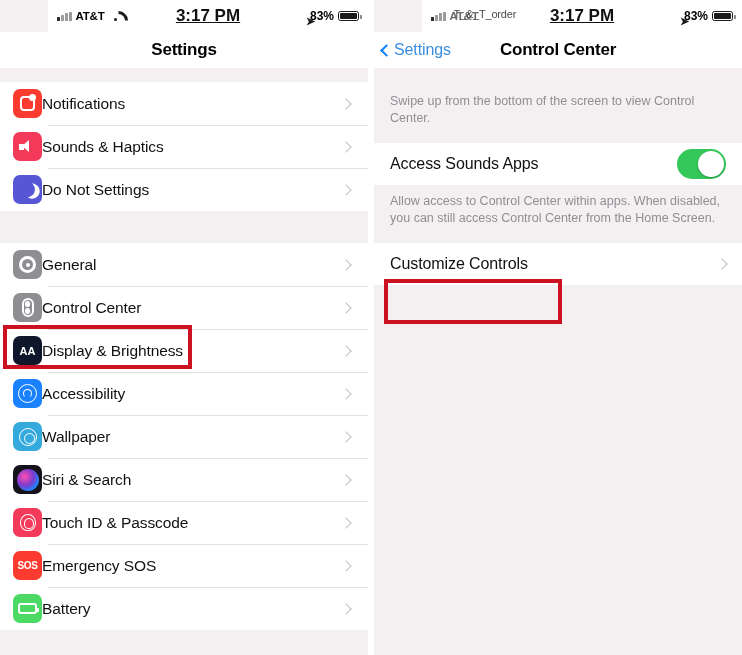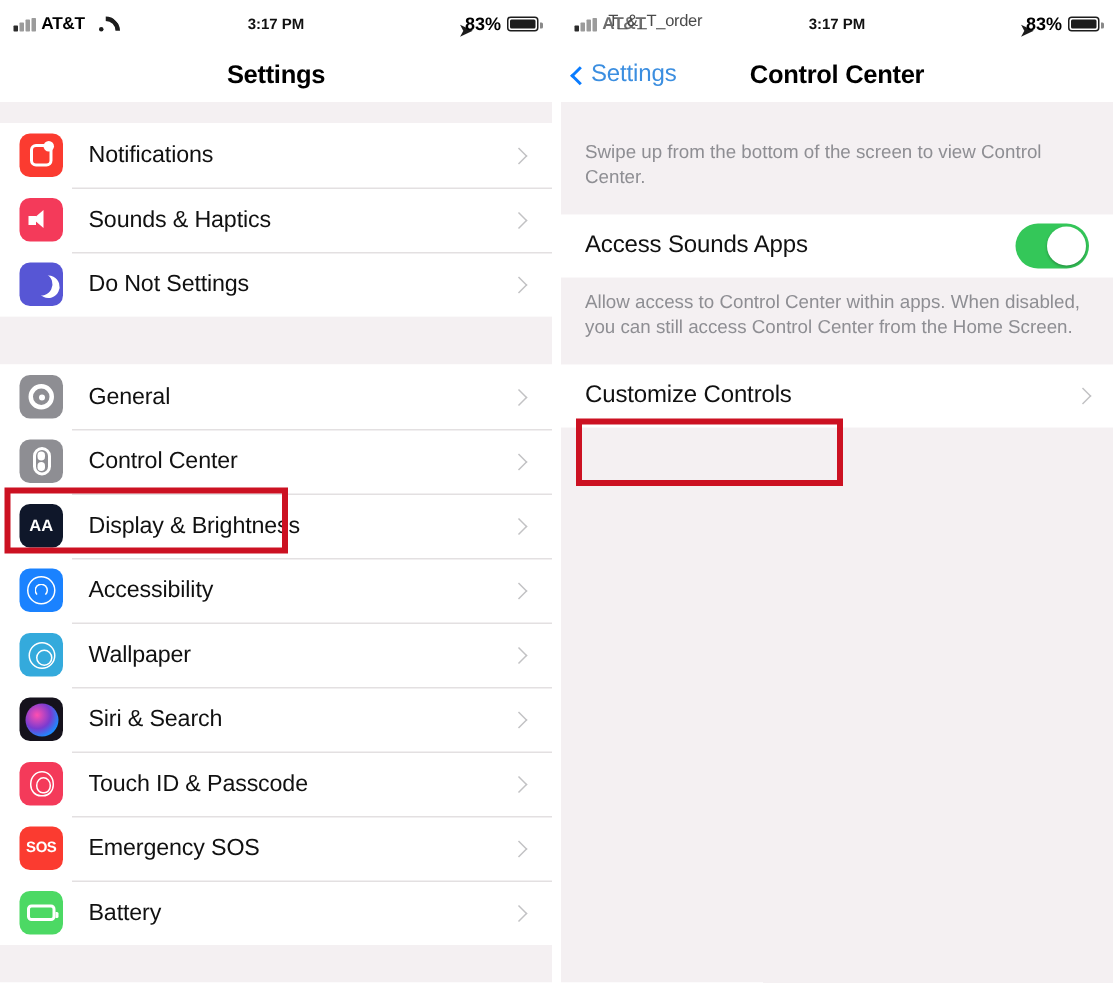--- a/index.html
+++ b/index.html
@@ -15,20 +15,21 @@
   .phone-left  { width: 368px; }
   .gutter { width: 6px; height: 655px; background: #ffffff; }
   .phone-right { width: 368px; }
 
   
   .statusbar {
     height: 22px; background: #ffffff;
     display: flex; align-items: center;
     padding: 16px 9px; font-size: 12px; font-weight: bold; color: #000;
     position: relative;
+    margin-left: 48px;
   }
   .sb-left { display: flex; align-items: center; gap: 4px; }
   .sig { display: flex; align-items: flex-end; gap: 1.5px; height: 9px; }
   .sig i { width: 2.5px; background: #9b9b9b; display: block; border-radius: .5px; }
   .sig i:nth-child(1){ height: 4px; background:#2b2b2b;}
   .sig i:nth-child(2){ height: 6px;}
   .sig i:nth-child(3){ height: 7.5px;}
   .sig i:nth-child(4){ height: 9px;}
   .carrier { font-size: 11.5px; font-weight: bold; letter-spacing: -.2px; }
   .wifi { position: relative; width: 13px; height: 10px; }
@@ -37,21 +38,21 @@
     width: 13px; height: 13px; border-radius: 50%;
     border: 3px solid #1c1c1c; border-color: #1c1c1c transparent transparent transparent;
     transform: rotate(45deg);
   }
   .wifi::after {
     content:""; position:absolute; left:5px; top:7px; width:3px;height:3px;
     background:#1c1c1c; border-radius:50%;
   }
   .sb-center {
     position: absolute; left: 0; right: 0; text-align: center;
-    font-size: 10px; font-weight: bold; color: #111;
+    font-size: 17px; font-weight: bold; color: #111; text-decoration: underline;
   }
   .sb-right {
     margin-left: auto; display: flex; align-items: center; gap: 4px;
     position: relative; z-index: 2;
   }
   .loc-arrow { width: 0; height: 0; font-size: 11px; line-height: 1; color: #1c1c1c; }
   .batt-pct { font-size: 12px; font-weight: bold; }
   .batt {
     width: 21px; height: 10px; border: 1.4px solid #1c1c1c;
     border-radius: 2.5px; position: relative; padding: 1px;
@@ -86,21 +87,21 @@
     background:#ffffff; position:relative;
   }
   .row + .row::before {
     content:""; position:absolute; left:48px; right:0; top:0; height:1px; background:#e3e0e1;
   }
   .icon {
     width:29px; height:29px; border-radius:7px; flex:0 0 29px;
     display:flex; align-items:center; justify-content:center;
     color:#fff; font-size:13px; font-weight:bold; overflow:hidden; position:relative;
   }
-  .row-label { margin-left:17px; font-size:15.5px; color:#111; letter-spacing:-.1px; }
+  .row-label { font-size:15.5px; color:#111; letter-spacing:-.1px; }
   .chev {
     margin-left:auto; margin-right:18px;
     width:8px; height:8px; border-right:1.8px solid #c2c2c4; border-top:1.8px solid #c2c2c4;
     transform: rotate(45deg);
   }
 
   
   .ic-notif { background:#fb3b30; }
   .ic-notif .sq { width:15px;height:15px;border:2px solid #fff;border-radius:4px; }
   .ic-notif .dot{ position:absolute; right:6px; top:5px; width:7px;height:7px;background:#fff;border-radius:50%; }

